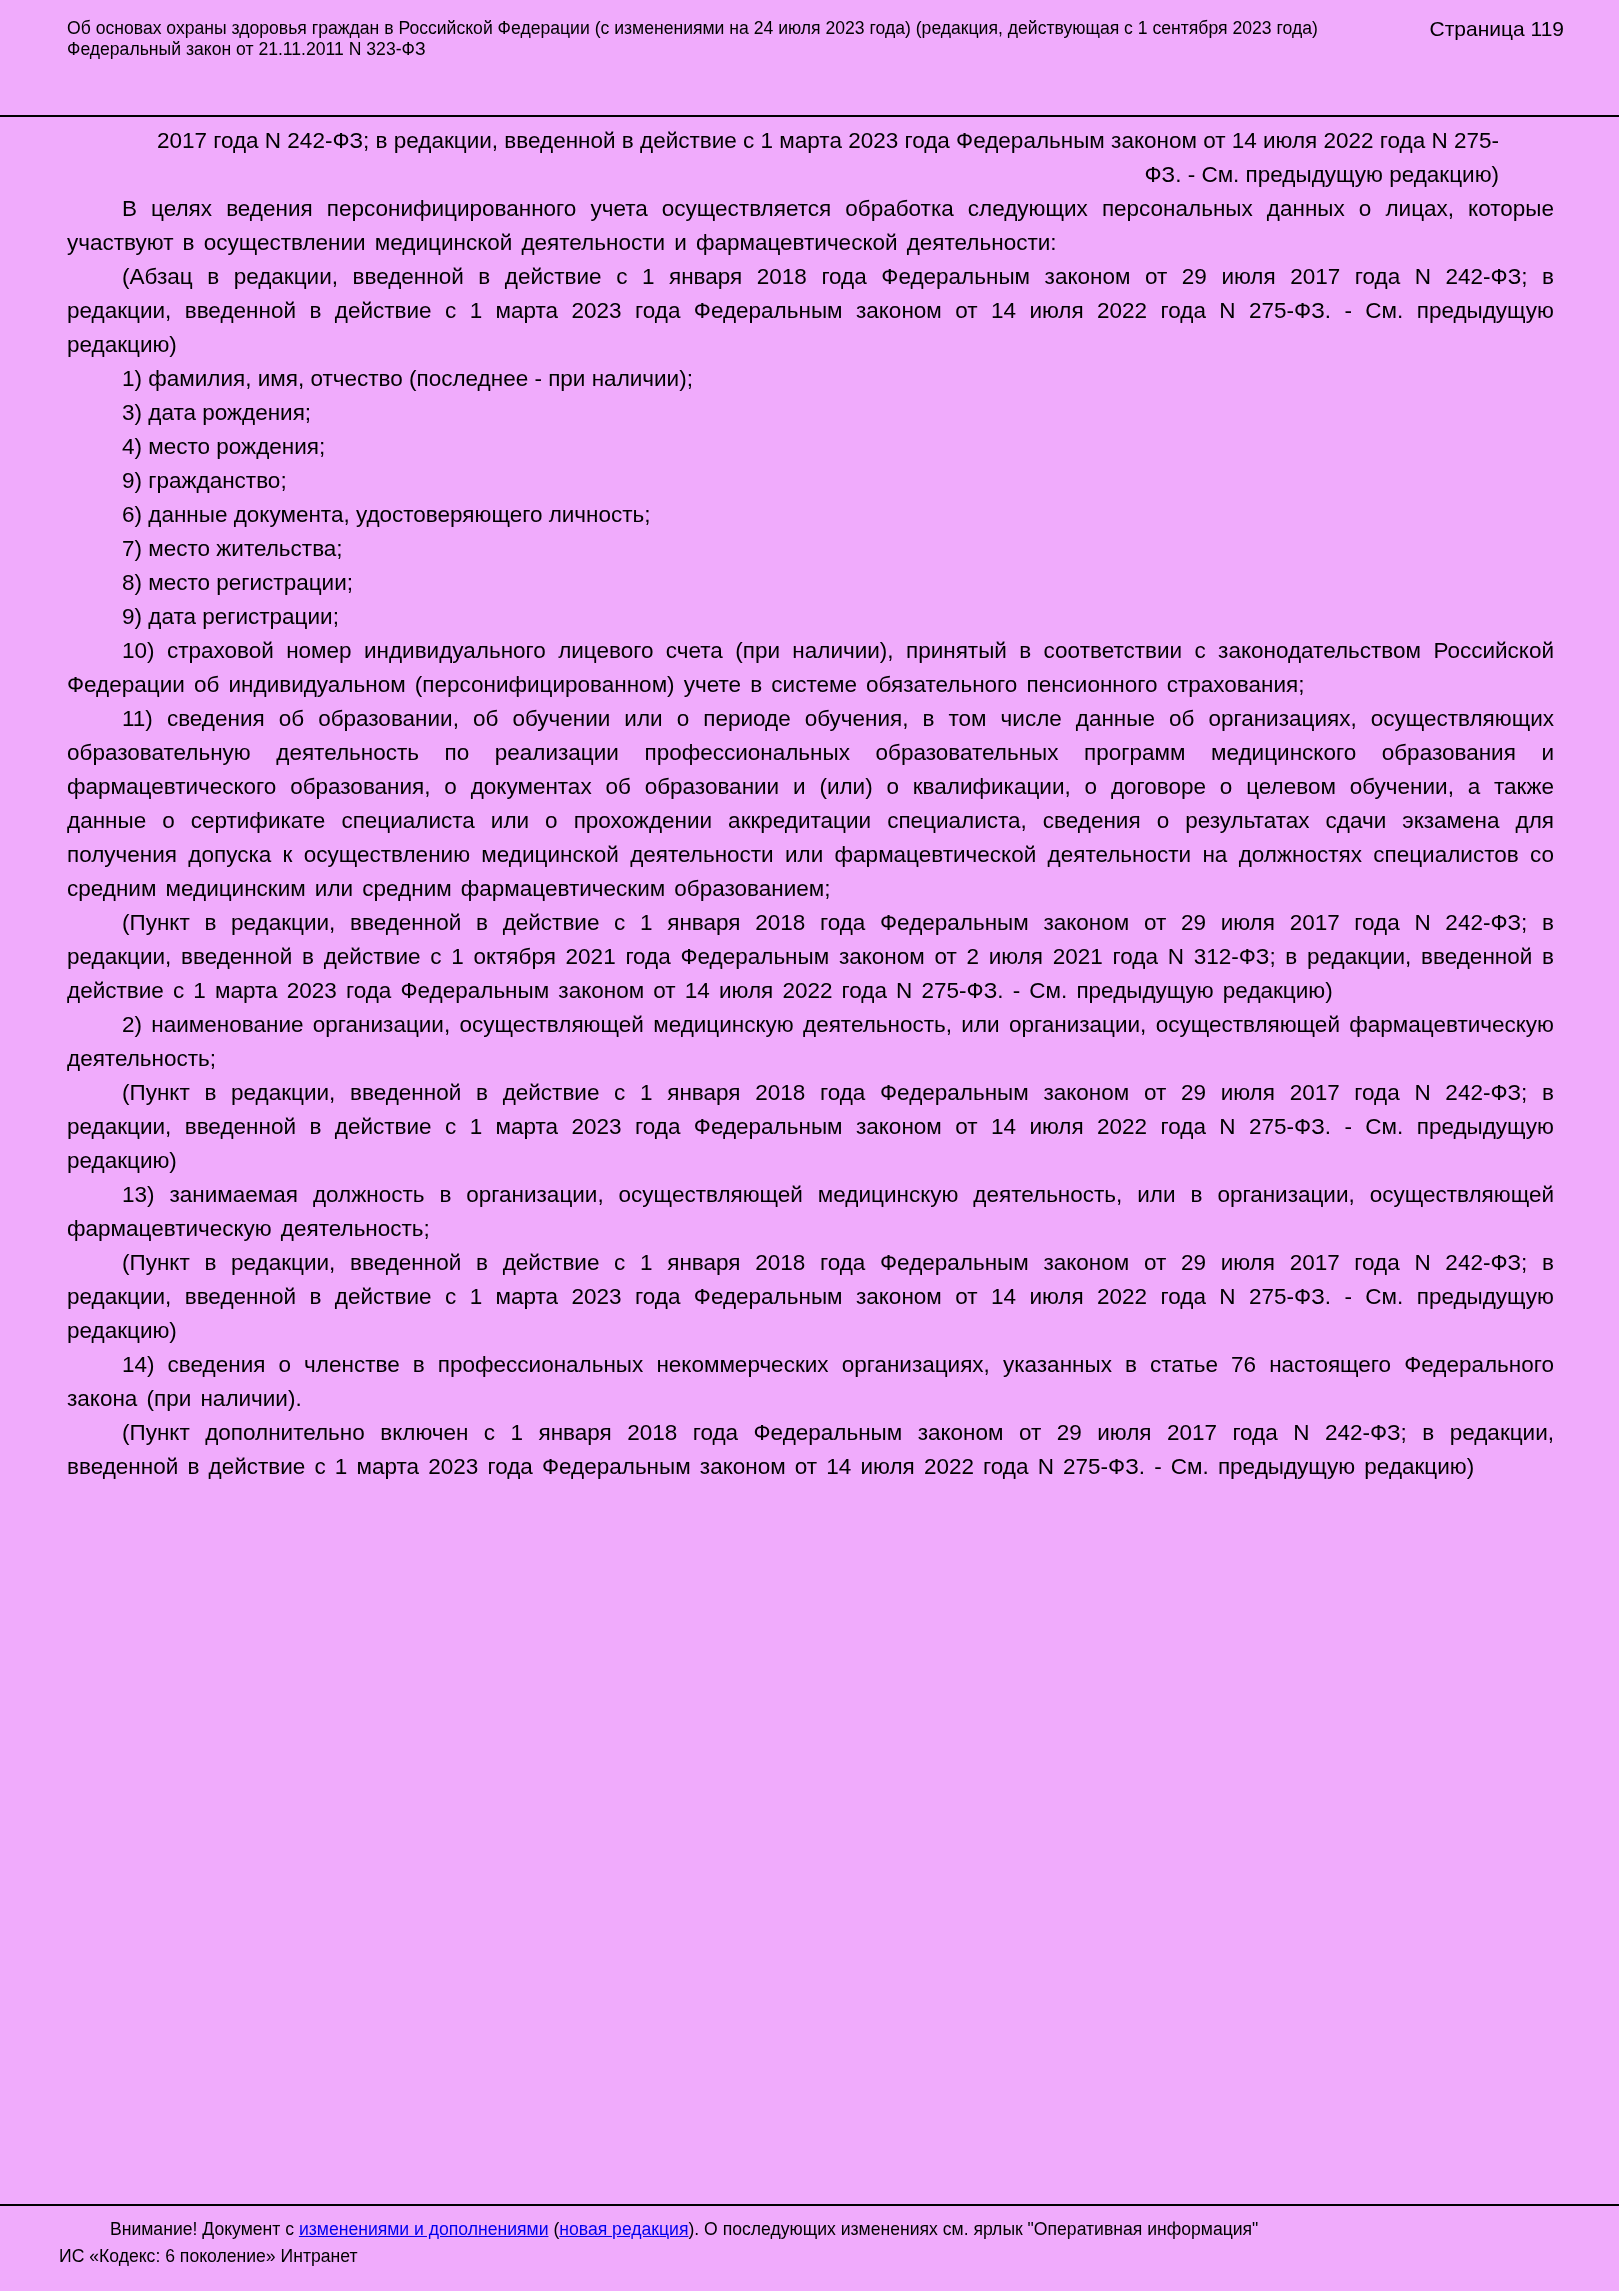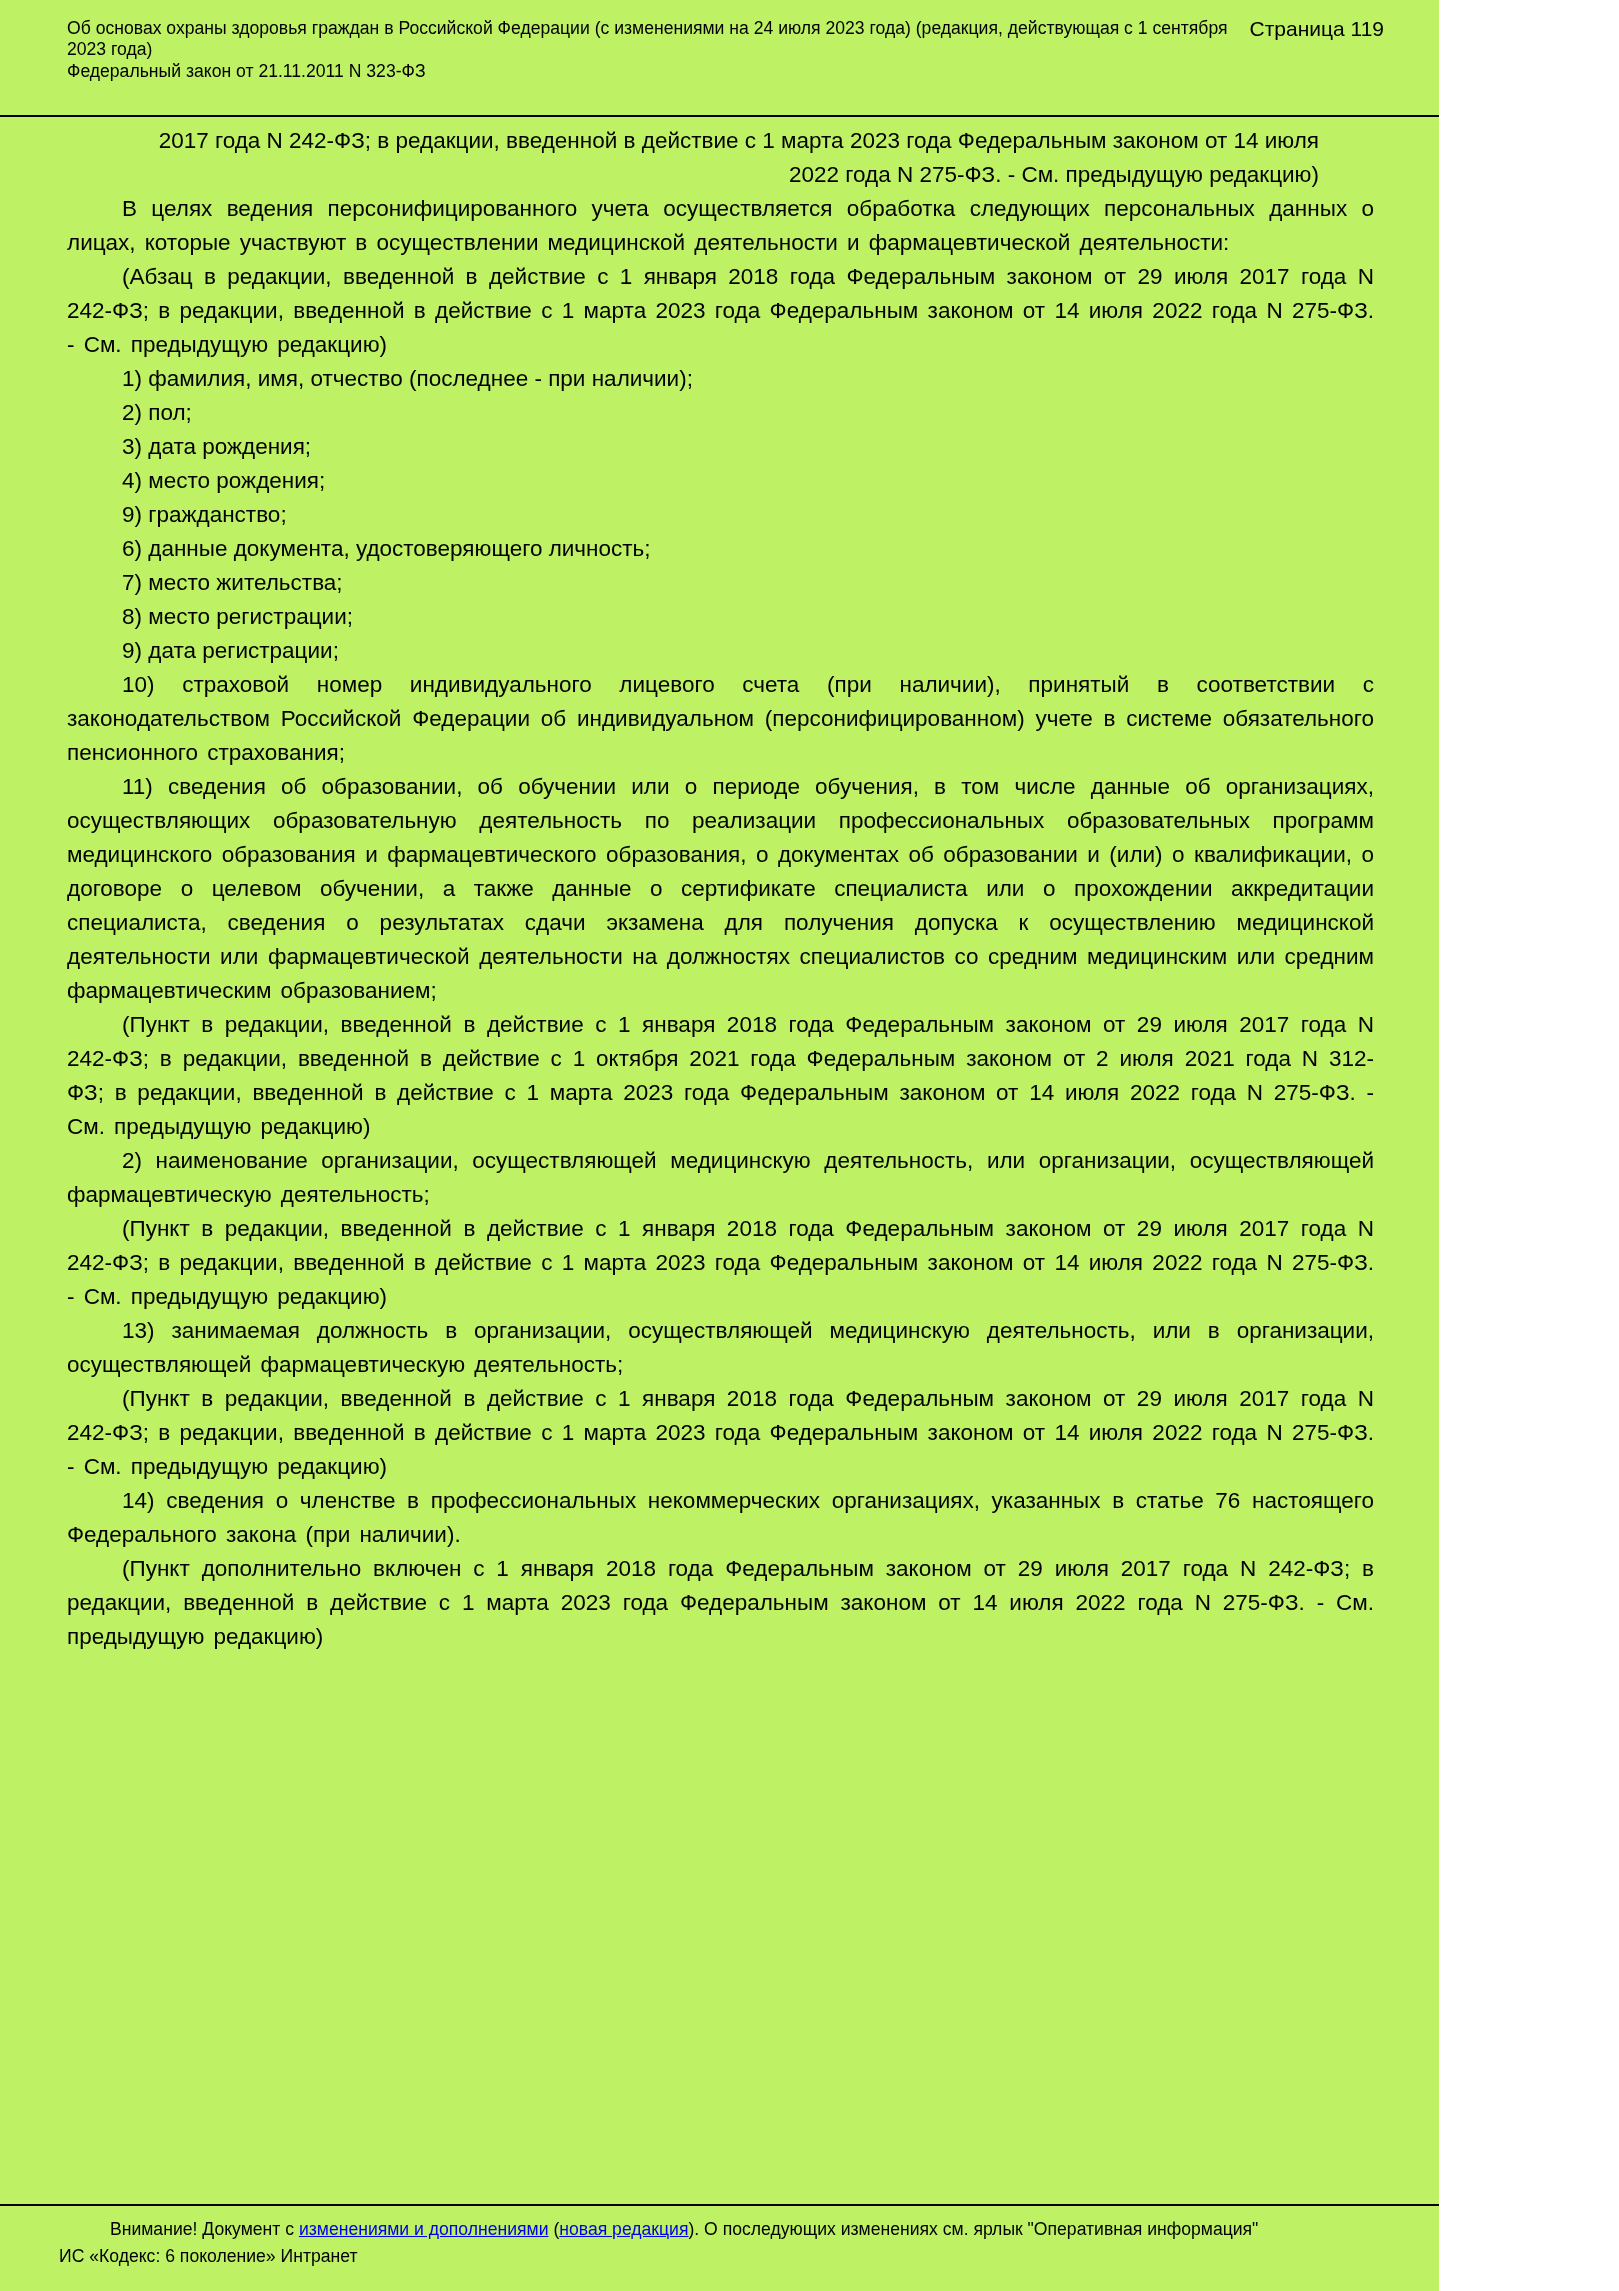--- a/index.html
+++ b/index.html
@@ -3,23 +3,23 @@
 <meta charset="utf-8">
 <title>Документ</title>
 <style>
   html, body {
     margin: 0;
     padding: 0;
     background: #ffffff;
   }
   .page {
     position: relative;
-    width: 1439px;
+    width: 1619px;
     height: 2292px;
-    background: #bef264;
+    background: #f0abfc;
     overflow: hidden;
     font-family: "Liberation Sans", sans-serif;
     color: #000000;
   }
 
   
   .header {
     position: absolute;
     top: 17.6px;
     left: 67px;
@@ -107,21 +107,20 @@
     <div class="header-page">Страница 119</div>
   </div>
 
   <div class="rule rule-top"></div>
 
   <div class="content">
     <p class="center">2017 года N 242-ФЗ; в редакции, введенной в действие с 1 марта 2023 года Федеральным законом от 14 июля 2022 года N 275-ФЗ. - См. предыдущую редакцию)</p>
     <p class="para g2">В целях ведения персонифицированного учета осуществляется обработка следующих персональных данных о лицах, которые участвуют в осуществлении медицинской деятельности и фармацевтической деятельности:</p>
     <p class="para">(Абзац в редакции, введенной в действие с 1 января 2018 года Федеральным законом от 29 июля 2017 года N 242-ФЗ; в редакции, введенной в действие с 1 марта 2023 года Федеральным законом от 14 июля 2022 года N 275-ФЗ. - См. предыдущую редакцию)</p>
     <p class="item g">1) фамилия, имя, отчество (последнее - при наличии);</p>
-    <p class="item g">2) пол;</p>
     <p class="item g">3) дата рождения;</p>
     <p class="item g">4) место рождения;</p>
     <p class="item g">9) гражданство;</p>
     <p class="item g">6) данные документа, удостоверяющего личность;</p>
     <p class="item g">7) место жительства;</p>
     <p class="item g">8) место регистрации;</p>
     <p class="item g">9) дата регистрации;</p>
     <p class="para g">10) страховой номер индивидуального лицевого счета (при наличии), принятый в соответствии с законодательством Российской Федерации об индивидуальном (персонифицированном) учете в системе обязательного пенсионного страхования;</p>
     <p class="para g">11) сведения об образовании, об обучении или о периоде обучения, в том числе данные об организациях, осуществляющих образовательную деятельность по реализации профессиональных образовательных программ медицинского образования и фармацевтического образования, о документах об образовании и (или) о квалификации, о договоре о целевом обучении, а также данные о сертификате специалиста или о прохождении аккредитации специалиста, сведения о результатах сдачи экзамена для получения допуска к осуществлению медицинской деятельности или фармацевтической деятельности на должностях специалистов со средним медицинским или средним фармацевтическим образованием;</p>
     <p class="para">(Пункт в редакции, введенной в действие с 1 января 2018 года Федеральным законом от 29 июля 2017 года N 242-ФЗ; в редакции, введенной в действие с 1 октября 2021 года Федеральным законом от 2 июля 2021 года N 312-ФЗ; в редакции, введенной в действие с 1 марта 2023 года Федеральным законом от 14 июля 2022 года N 275-ФЗ. - См. предыдущую редакцию)</p>

